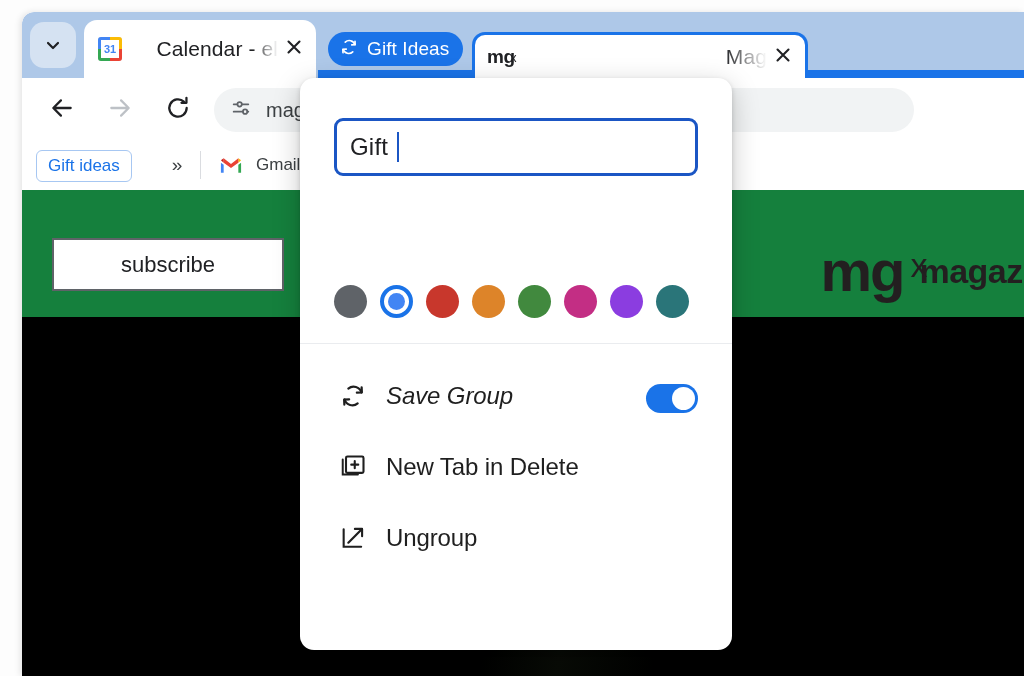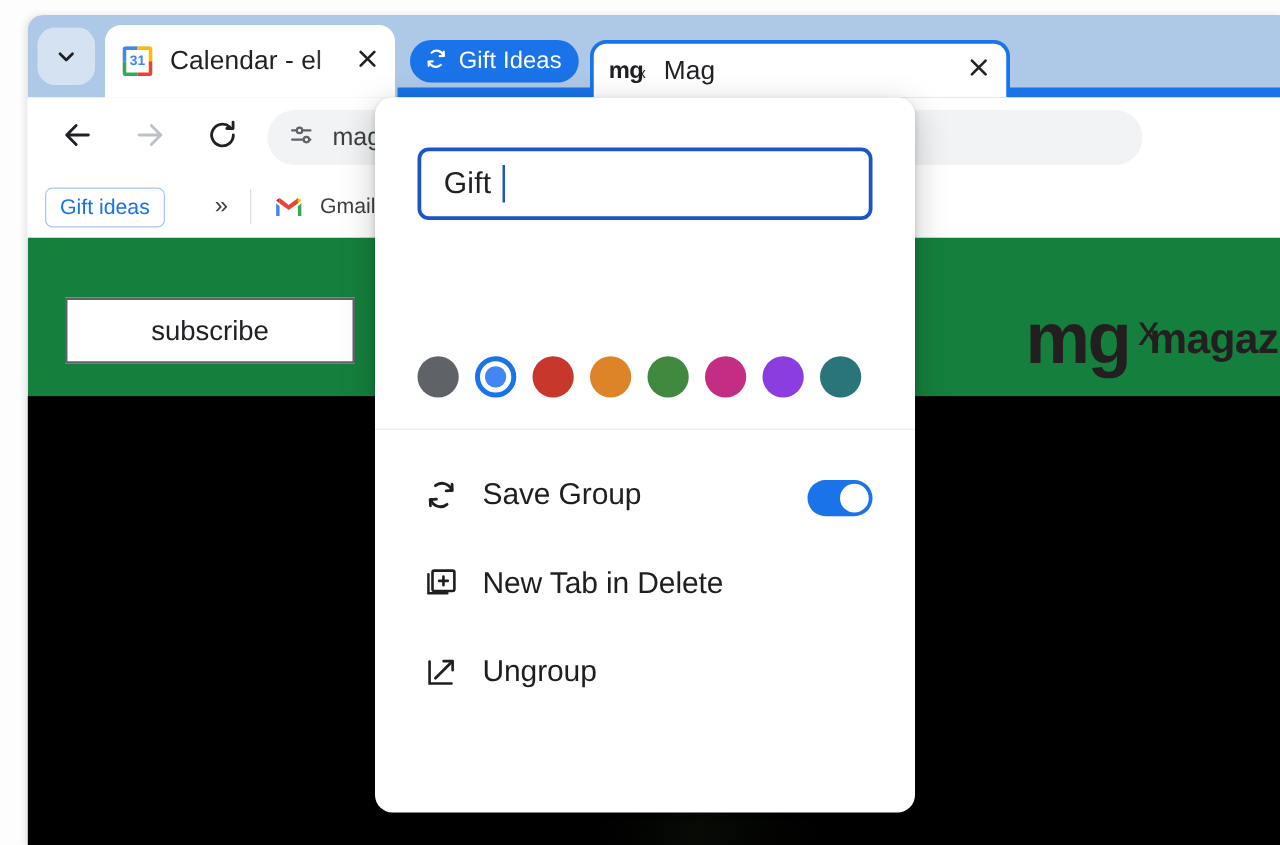--- a/index.html
+++ b/index.html
@@ -86,20 +86,21 @@
   .tab-title {
     font-size: 21px;
     color: #202124;
     margin-left: 14px;
     white-space: nowrap;
     overflow: hidden;
     flex: 1 1 auto;
     letter-spacing: 0.1px;
     -webkit-mask-image: linear-gradient(to right, #000 0, #000 82%, transparent 100%);
             mask-image: linear-gradient(to right, #000 0, #000 82%, transparent 100%);
+            text-align: right;
   }
   .tab-close {
     width: 32px; height: 32px;
     margin-right: 6px;
     display:flex; align-items:center; justify-content:center;
     cursor: pointer;
     flex: 0 0 auto;
   }
 
   
@@ -308,21 +309,21 @@
     overflow: hidden;
   }
   #name-field {
     position: absolute;
     left: 34px; top: 40px;
     width: 364px; height: 58px;
     border: 3px solid #1b56c4;
     border-radius: 9px;
     box-sizing: border-box;
     display: flex; align-items: center;
-    padding-left: 18px;
+    padding-left: 13px;
     cursor: text;
     background: #ffffff;
   }
   #name-field .val {
     font-size: 24px;
     color: #202124;
     letter-spacing: 0.2px;
   }
   #caret {
     display: inline-block;
@@ -377,21 +378,21 @@
     display: flex; align-items: center; justify-content: center;
     flex: 0 0 auto;
   }
   .menu-item .mi-label {
     font-size: 24px;
     color: #1f1f1f;
     margin-left: 16px;
     white-space: nowrap;
     letter-spacing: -0.1px;
   }
-  #mi-save    { top: 290px; }
+  #mi-save    { top: 290px; font-style: italic; }
   #mi-newtab  { top: 361px; }
   #mi-ungroup { top: 432px; }
   #mi-delete  { top: 503px; }
   #toggle-save {
     position: absolute;
     right: 34px; top: 16px;
     width: 52px; height: 29px;
     border-radius: 15px;
     background: #1a73e8;
     cursor: pointer;

